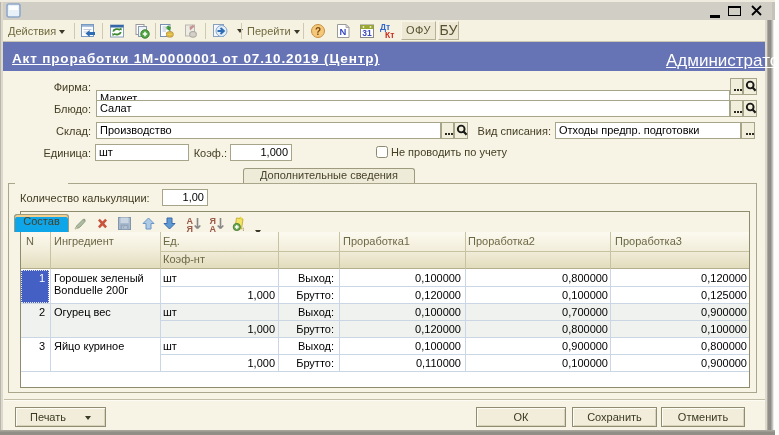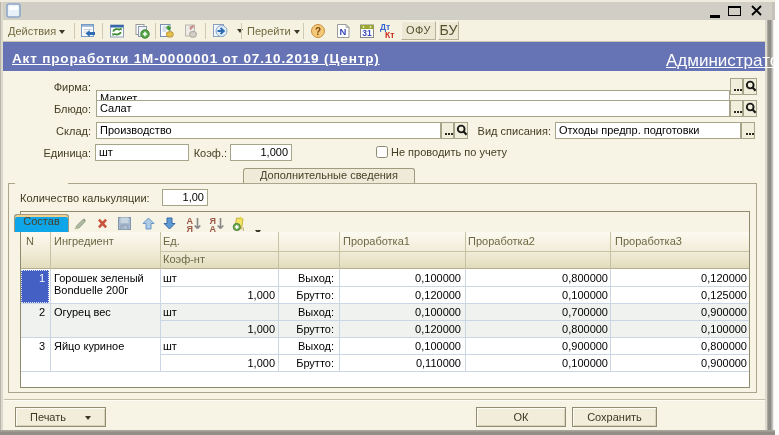--- a/index.html
+++ b/index.html
@@ -333,13 +333,14 @@
       <div class="cell cnum" style="left:600px;top:88px;width:126px">0,900000</div>
     </div>
   </div>
 
   <div class="abs" style="left:4px;top:399px;width:761px;height:1px;background:#C2BEA8"></div>
   <div class="abs" style="left:4px;top:400px;width:761px;height:1px;background:#FDFCF4"></div>
 
   <div class="abs pbtn" style="left:15px;width:91px">Печать<span class="caret" style="margin-left:19px"></span></div>
   <div class="abs pbtn" style="left:476px;width:90px">ОК</div>
   <div class="abs pbtn" style="left:572px;width:85px">Сохранить</div>
+  <div class="abs pbtn" style="left:661px;width:84px">Отменить</div>
 </div>
 
 </body></html>

